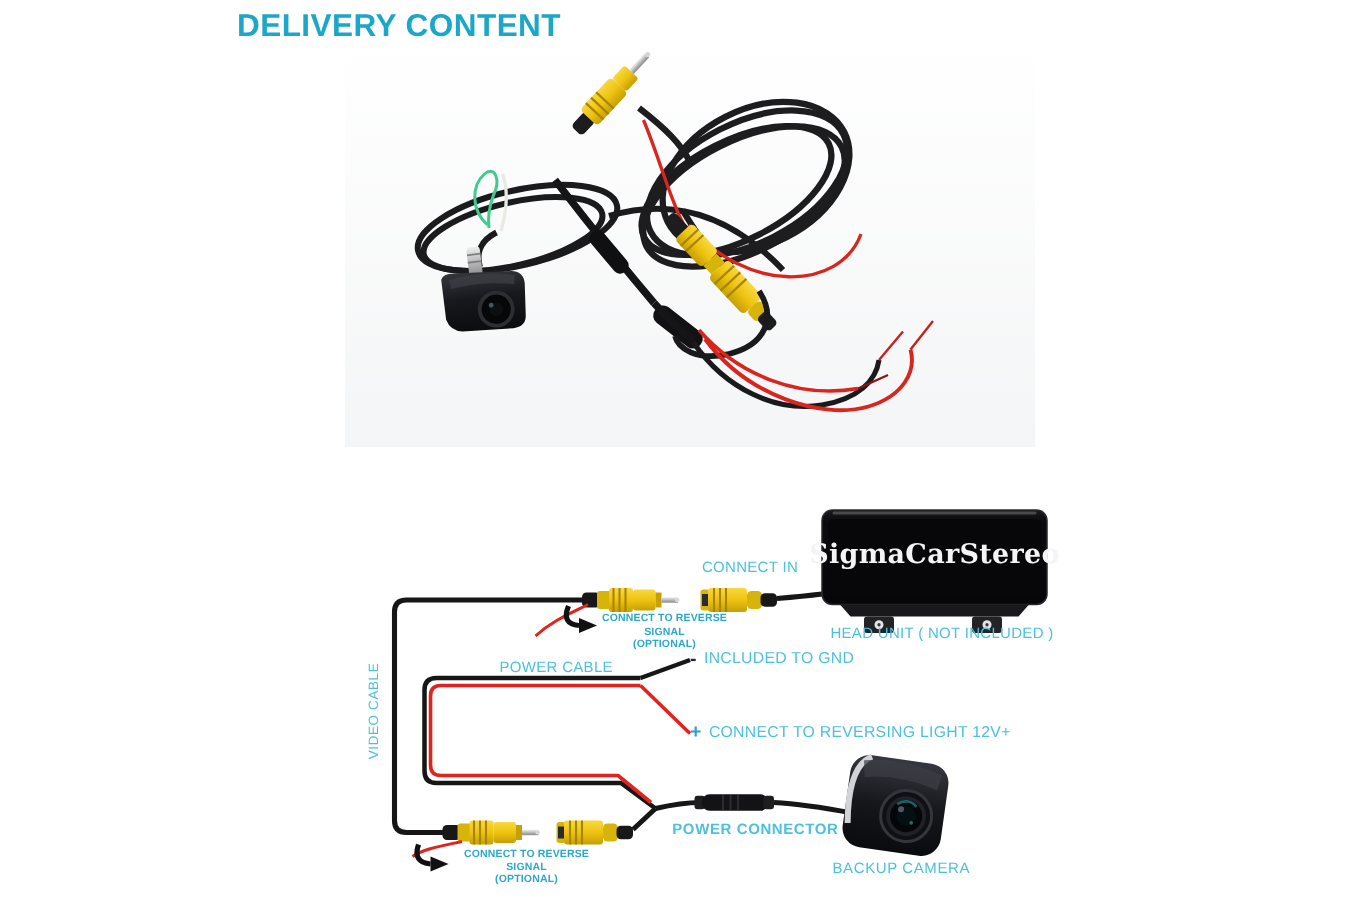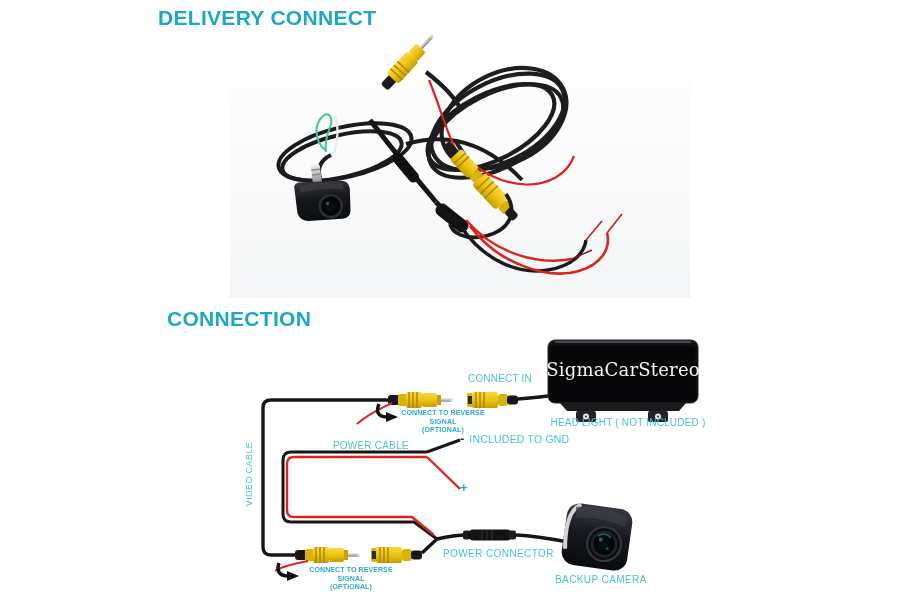--- a/index.html
+++ b/index.html
@@ -15,21 +15,21 @@
   #heading-connection{left:167px;top:307px;}
 
   .lbl{position:absolute;color:#4cc0dc;font-size:10px;letter-spacing:.2px;white-space:nowrap;}
   .small-bold{
     position:absolute;text-align:center;font-size:7px;font-weight:bold;
     color:#2ba9cb;line-height:8.5px;letter-spacing:.1px;
   }
   #lbl-camera-in{left:461px;top:373px;width:78px;text-align:center;}
   #lbl-head-unit{left:548px;top:417px;width:160px;text-align:center;}
   #lbl-power-cable{left:309px;top:440px;width:72px;text-align:center;padding-left:24px;}
-  #lbl-power-conn{left:443px;top:548px;width:116px;text-align:left;letter-spacing:.4px;}
+  #lbl-power-conn{left:443px;top:548px;width:116px;text-align:right;letter-spacing:.4px;font-weight:bold;}
   #lbl-backup-cam{left:555px;top:574px;width:100px;text-align:left;letter-spacing:.4px;}
   #lbl-video-cable{
     left:203px;top:469px;width:92px;text-align:center;font-size:9px;letter-spacing:.4px;
     transform:rotate(-90deg);transform-origin:center center;
   }
   #lbl-rev-top{left:389px;top:409px;width:108px;}
   #lbl-rev-bottom{left:296px;top:566px;width:110px;}
 
   .sign-row{position:absolute;display:flex;align-items:center;gap:5px;}
   #row-gnd{left:460px;top:432px;}
@@ -39,30 +39,29 @@
   .sign.plus{color:#2d9fd2;}
   .sign-row .lbl-inline{color:#4cc0dc;font-size:10.5px;letter-spacing:.2px;white-space:nowrap;}
 
   #photo{position:absolute;left:230px;top:28px;width:460px;height:270px;}
   #diagram{position:absolute;left:230px;top:335px;width:670px;height:265px;}
 
   #brand{
     position:absolute;left:556px;top:351px;width:134px;height:36px;
     display:flex;align-items:center;justify-content:center;
     color:#f4f4f4;font-family:"DejaVu Serif","Liberation Serif",serif;
-    font-size:18px;letter-spacing:.2px;
+    font-size:18px;letter-spacing:.2px;font-weight:bold;
   }
 </style>
 </head>
 <body>
 
 <div class="stage">
 
-  <div class="heading" id="heading-delivery">DELIVERY CONNECT</div>
-  <div class="heading" id="heading-connection">CONNECTION</div>
+  <div class="heading" id="heading-delivery">DELIVERY CONTENT</div>
 
   <svg id="photo" viewBox="0 0 460 270">
     <defs>
       <linearGradient id="phBg" x1="0" y1="0" x2="0" y2="1">
         <stop offset="0" stop-color="#ffffff"></stop>
           <stop offset="1" stop-color="#f4f5f6"></stop>
       </linearGradient>
       <linearGradient id="yel" x1="0" y1="0" x2="0" y2="1">
         <stop offset="0" stop-color="#f9d83f"></stop>
           <stop offset=".5" stop-color="#eec311"></stop>
@@ -271,36 +270,37 @@
       <circle cx="8" cy="6" r="6.5" fill="#041014"></circle>
       <path d="M 1,-1 A 9,9 0 0,1 14,-1" fill="none" stroke="#1c5f66" stroke-width="1.8"></path>
       <circle cx="4" cy="2" r="2" fill="#4b5a63"></circle>
       <circle cx="12" cy="10" r="1.2" fill="#2f6a4e"></circle>
     </g>
   </svg>
 
   <div id="brand">SigmaCarStereo</div>
 
   <div class="lbl" id="lbl-camera-in">CONNECT IN</div>
-  <div class="lbl" id="lbl-head-unit">HEAD LIGHT ( NOT INCLUDED )</div>
+  <div class="lbl" id="lbl-head-unit">HEAD UNIT ( NOT INCLUDED )</div>
   <div class="lbl" id="lbl-power-cable">POWER CABLE</div>
   <div class="lbl" id="lbl-video-cable">VIDEO CABLE</div>
   <div class="lbl" id="lbl-power-conn">POWER CONNECTOR</div>
   <div class="lbl" id="lbl-backup-cam">BACKUP CAMERA</div>
 
   <div class="small-bold" id="lbl-rev-top">
     <div>CONNECT TO REVERSE SIGNAL</div>
     <div>(OPTIONAL)</div>
   </div>
   <div class="small-bold" id="lbl-rev-bottom">
     <div>CONNECT TO REVERSE SIGNAL</div>
     <div>(OPTIONAL)</div>
   </div>
 
   <div class="sign-row" id="row-gnd">
     <span class="sign minus">-</span>
     <span class="lbl-inline">INCLUDED TO GND</span>
   </div>
   <div class="sign-row" id="row-12v">
     <span class="sign plus">+</span>
+    <span class="lbl-inline">CONNECT TO REVERSING LIGHT 12V+</span>
   </div>
 
 </div>
 
 </body></html>

